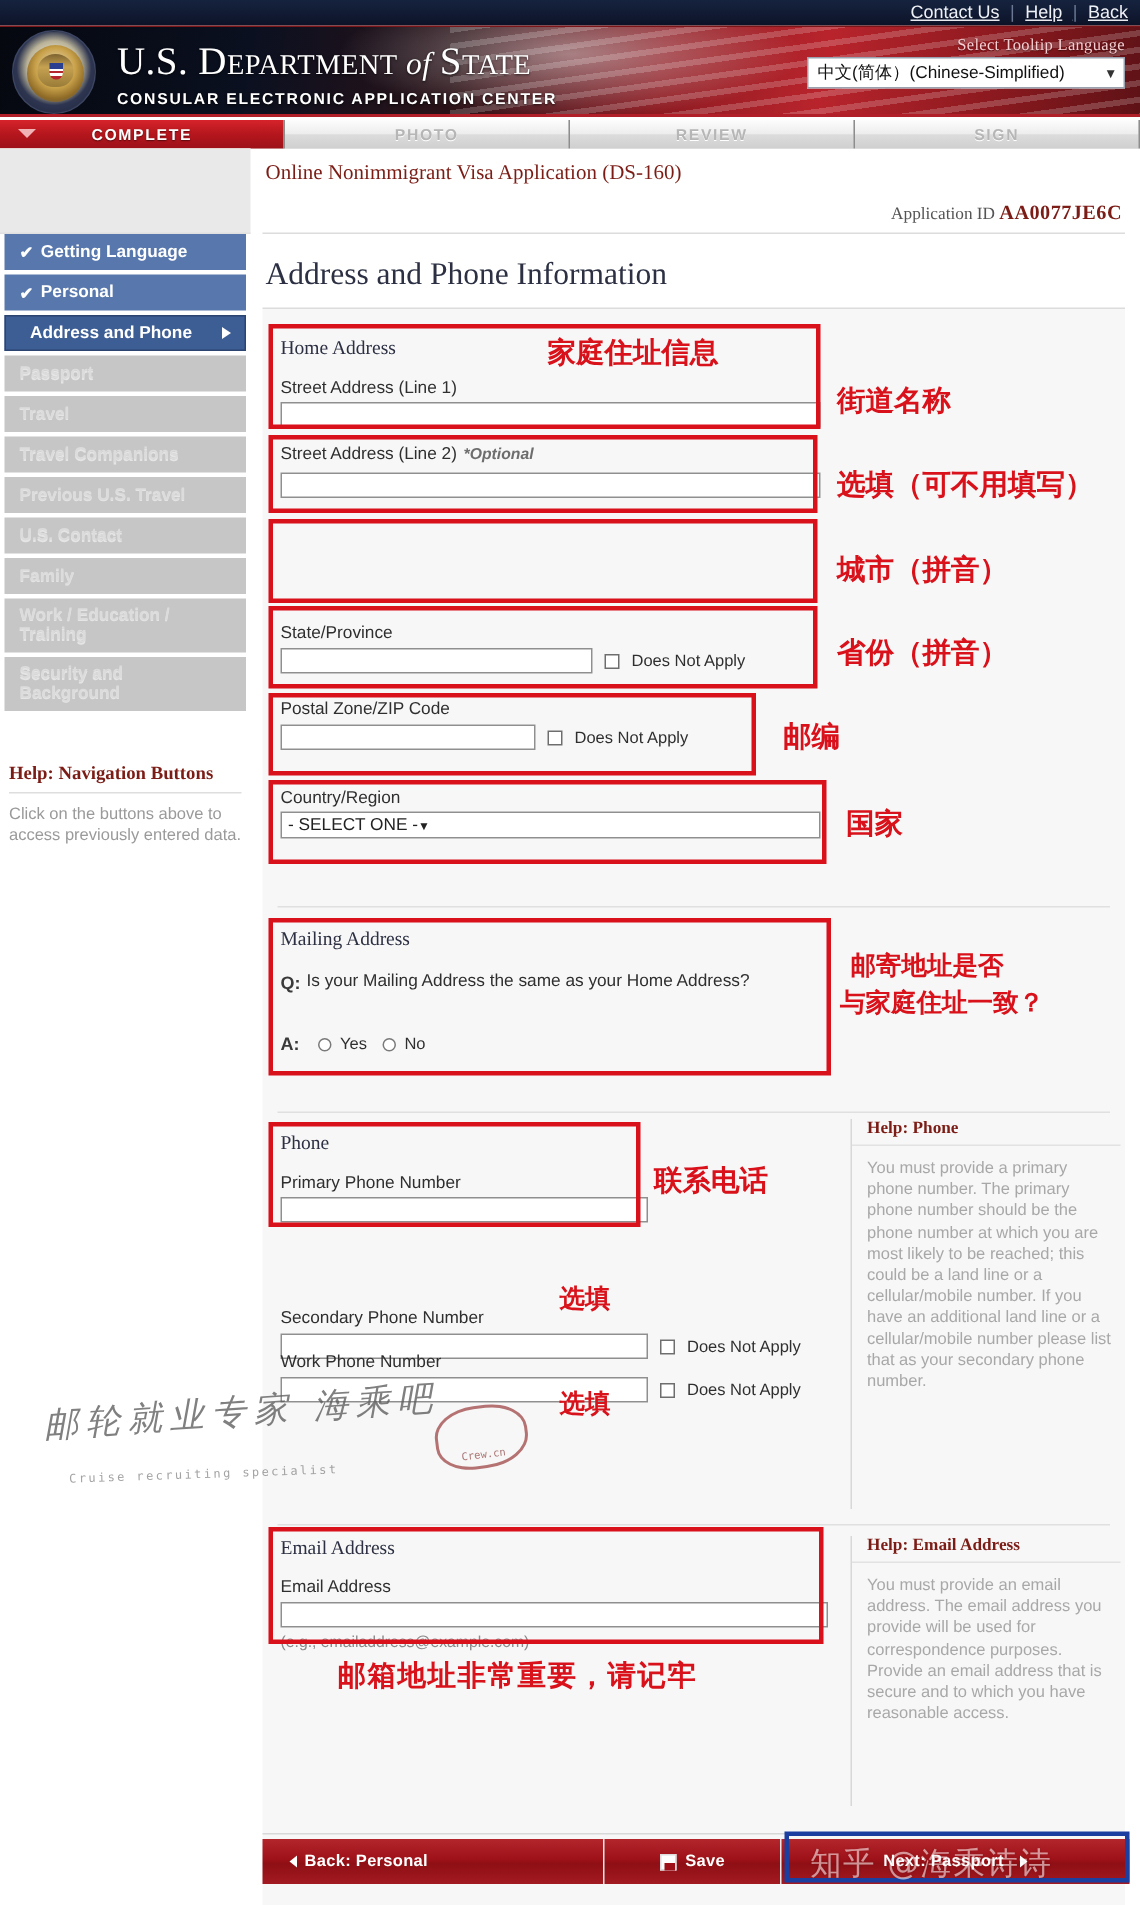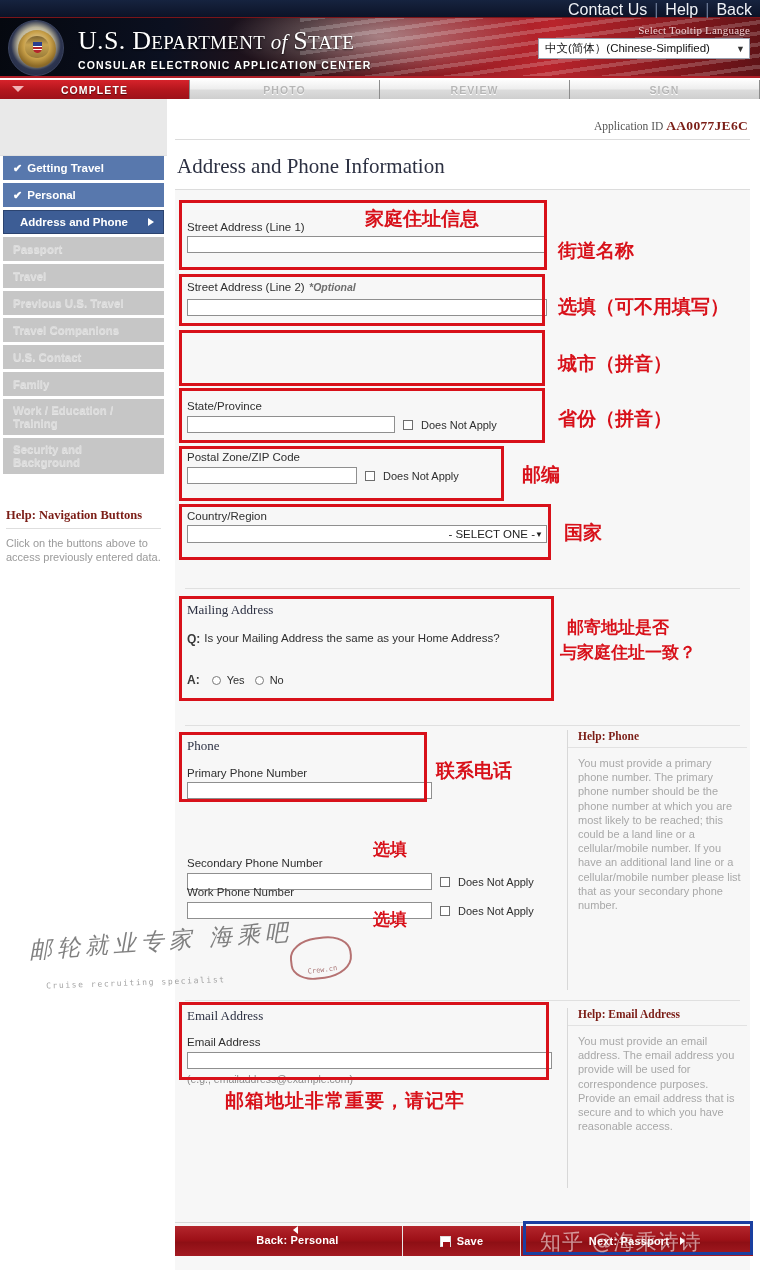--- a/index.html
+++ b/index.html
@@ -13,22 +13,22 @@
   #page { position: relative; width: 760px; height: 1270px; background: #ffffff; }
 
   
   .topbar {
     position: absolute; left: 0; top: 0; width: 760px; height: 18px;
     background: linear-gradient(180deg,#16233f 0%,#0c1327 100%);
     border-bottom: 1px solid #7a1419;
   }
   .topbar .links {
     position: absolute; right: 8px; top: 1px;
-    font-size: 16px; color: #e8eaf0;
-    display: flex; gap: 7px;
+    font-size: 12px; color: #e8eaf0;
+    display: flex; gap: 7px; text-decoration: underline;
   }
   .topbar .links a { color: #eef1f6; text-decoration: none; }
   .topbar .sep { color: #6a7894; }
 
   
   .masthead {
     position: absolute; left: 0; top: 18px; width: 760px; height: 60px;
     background:
       radial-gradient(ellipse 220px 60px at 380px 18px, rgba(255,255,255,.45) 0%, rgba(255,255,255,0) 70%),
       linear-gradient(100deg,#05080f 0%, #0b1020 22%, #2a1318 40%, #8d1b22 58%, #b9242c 72%, #8e1a20 86%, #5e1216 100%);
@@ -155,21 +155,21 @@
   .sect { padding: 0; }
   .sect .shead {
     font-family: "Liberation Serif", serif; font-size: 13px; color: #2c3042;
   }
   .flabel { font-size: 11.5px; color: #2f2f2f; }
   .fnote { font-size: 10.5px; color: #8a8a8a; }
   .opt { font-style: italic; font-weight: bold; font-size: 10.5px; color: #6d6d6d; }
   .tbox { height: 17px; background: #fff; border: 1px solid #8f8f8f; }
   .selbox {
     height: 18px; background: #fff; border: 1px solid #8f8f8f;
-    display: flex; align-items: center; justify-content: flex-end;
+    display: flex; align-items: center; justify-content: flex-start;
     padding: 0 3px 0 4px; font-size: 11.5px; color: #222;
   }
   .selbox .arr { font-size: 8px; color: #222; }
   .cbox { width: 10px; height: 10px; border: 1px solid #6e6e6e; background: #fff; display:inline-block; vertical-align:-1px; }
   .rbox { width: 9px; height: 9px; border: 1px solid #7a7a7a; border-radius: 50%; background:#fff; display:inline-block; vertical-align:-1px;}
   .dna { font-size: 11px; color: #2f2f2f; }
   .qa { font-weight: bold; font-family: "Liberation Sans", sans-serif; font-size: 12px; color: #3a3a3a; }
 
   
   .redbox { position: absolute; border: 3px solid #d8111a; pointer-events: none; }
@@ -188,21 +188,21 @@
   .helpcol .hb { font-size: 11px; color: #a8a8a8; line-height: 14.2px; padding: 8px 6px 0 10px; }
 
   
   .footer { position: absolute; left: 175px; top: 1222px; width: 578px; height: 34px; }
   .btnrow { display: flex; height: 30px; }
   .btn {
     background: linear-gradient(180deg,#b3262c 0%, #9e1118 45%, #8e0f15 55%, #a31a21 100%);
     color: #fff; font-size: 11px; font-weight: bold; display: flex; align-items: center;
     border-right: 1px solid #e8e8e8; letter-spacing: .2px;
   }
-  .btn.back { width: 228px; padding-left: 18px; flex-direction: column; }
+  .btn.back { width: 228px; padding-left: 18px; }
   .btn.save { width: 118px; justify-content: center; gap: 6px; }
   .btn.next { flex: 1; justify-content: center; gap: 6px; border-right: none; }
   .tri-l { width:0;height:0;border-top:4px solid transparent;border-bottom:4px solid transparent;border-right:5px solid #fff;margin-right:5px;}
   .tri-r { width:0;height:0;border-top:4px solid transparent;border-bottom:4px solid transparent;border-left:5px solid #fff;margin-left:5px;}
   .savicon { width:11px;height:11px;background:#fff;border:1px solid #ddd;position:relative;}
   .savicon:after{content:"";position:absolute;left:2px;top:5px;width:7px;height:5px;background:#9e1118;}
   .footrule { height: 1px; background: #d8d8d8; margin-bottom: 3px; }
 
   
   .wm {
@@ -279,41 +279,41 @@
     <div class="tab">
       <span>SIGN</span>
     </div>
   </div>
 
   <div class="sidebar">
     <div class="topfill"></div>
 
     <div class="navitem done">
       <span class="chk">✔</span>
-      <span>Getting Travel</span>
+      <span>Getting Language</span>
     </div>
     <div class="navitem done">
       <span class="chk">✔</span>
       <span>Personal</span>
     </div>
     <div class="navitem current">
       <span>Address and Phone</span>
       <span class="arrow"></span>
     </div>
     <div class="navitem locked">
       <span>Passport</span>
     </div>
     <div class="navitem locked">
       <span>Travel</span>
     </div>
     <div class="navitem locked">
+      <span>Travel Companions</span>
+    </div>
+    <div class="navitem locked">
       <span>Previous U.S. Travel</span>
-    </div>
-    <div class="navitem locked">
-      <span>Travel Companions</span>
     </div>
     <div class="navitem locked">
       <span>U.S. Contact</span>
     </div>
     <div class="navitem locked">
       <span>Family</span>
     </div>
     <div class="navitem locked two">
       <div>
         <span>Work / Education /</span>
@@ -329,33 +329,35 @@
 
     <div class="sidehelp">
       <div class="hh">Help: Navigation Buttons</div>
       <div class="hb">Click on the buttons above to access previously entered data.</div>
     </div>
   </div>
 
   <div class="main">
 
     <div class="apphead">
+      <div class="title">Online Nonimmigrant Visa Application (DS-160)</div>
       <div class="appid">
         <span>Application ID</span>
         <b>AA0077JE6C</b>
       </div>
     </div>
     <div class="hrule"></div>
 
     <div class="pgtitle">Address and Phone Information</div>
     <div class="pgrule"></div>
 
     <div class="panel" style="height:1085px;">
 
       <div class="sect" style="position:absolute;left:12px;top:18px;width:360px;">
+        <div class="shead">Home Address</div>
         <div class="flabel" style="margin-top:13px;">Street Address (Line 1)</div>
         <div class="tbox" style="margin-top:3px;"></div>
       </div>
 
       <div class="sect" style="position:absolute;left:12px;top:87px;width:360px;">
         <div>
           <span class="flabel">Street Address (Line 2)</span>
           <span class="opt">*Optional</span>
         </div>
         <div class="tbox" style="margin-top:4px;"></div>

